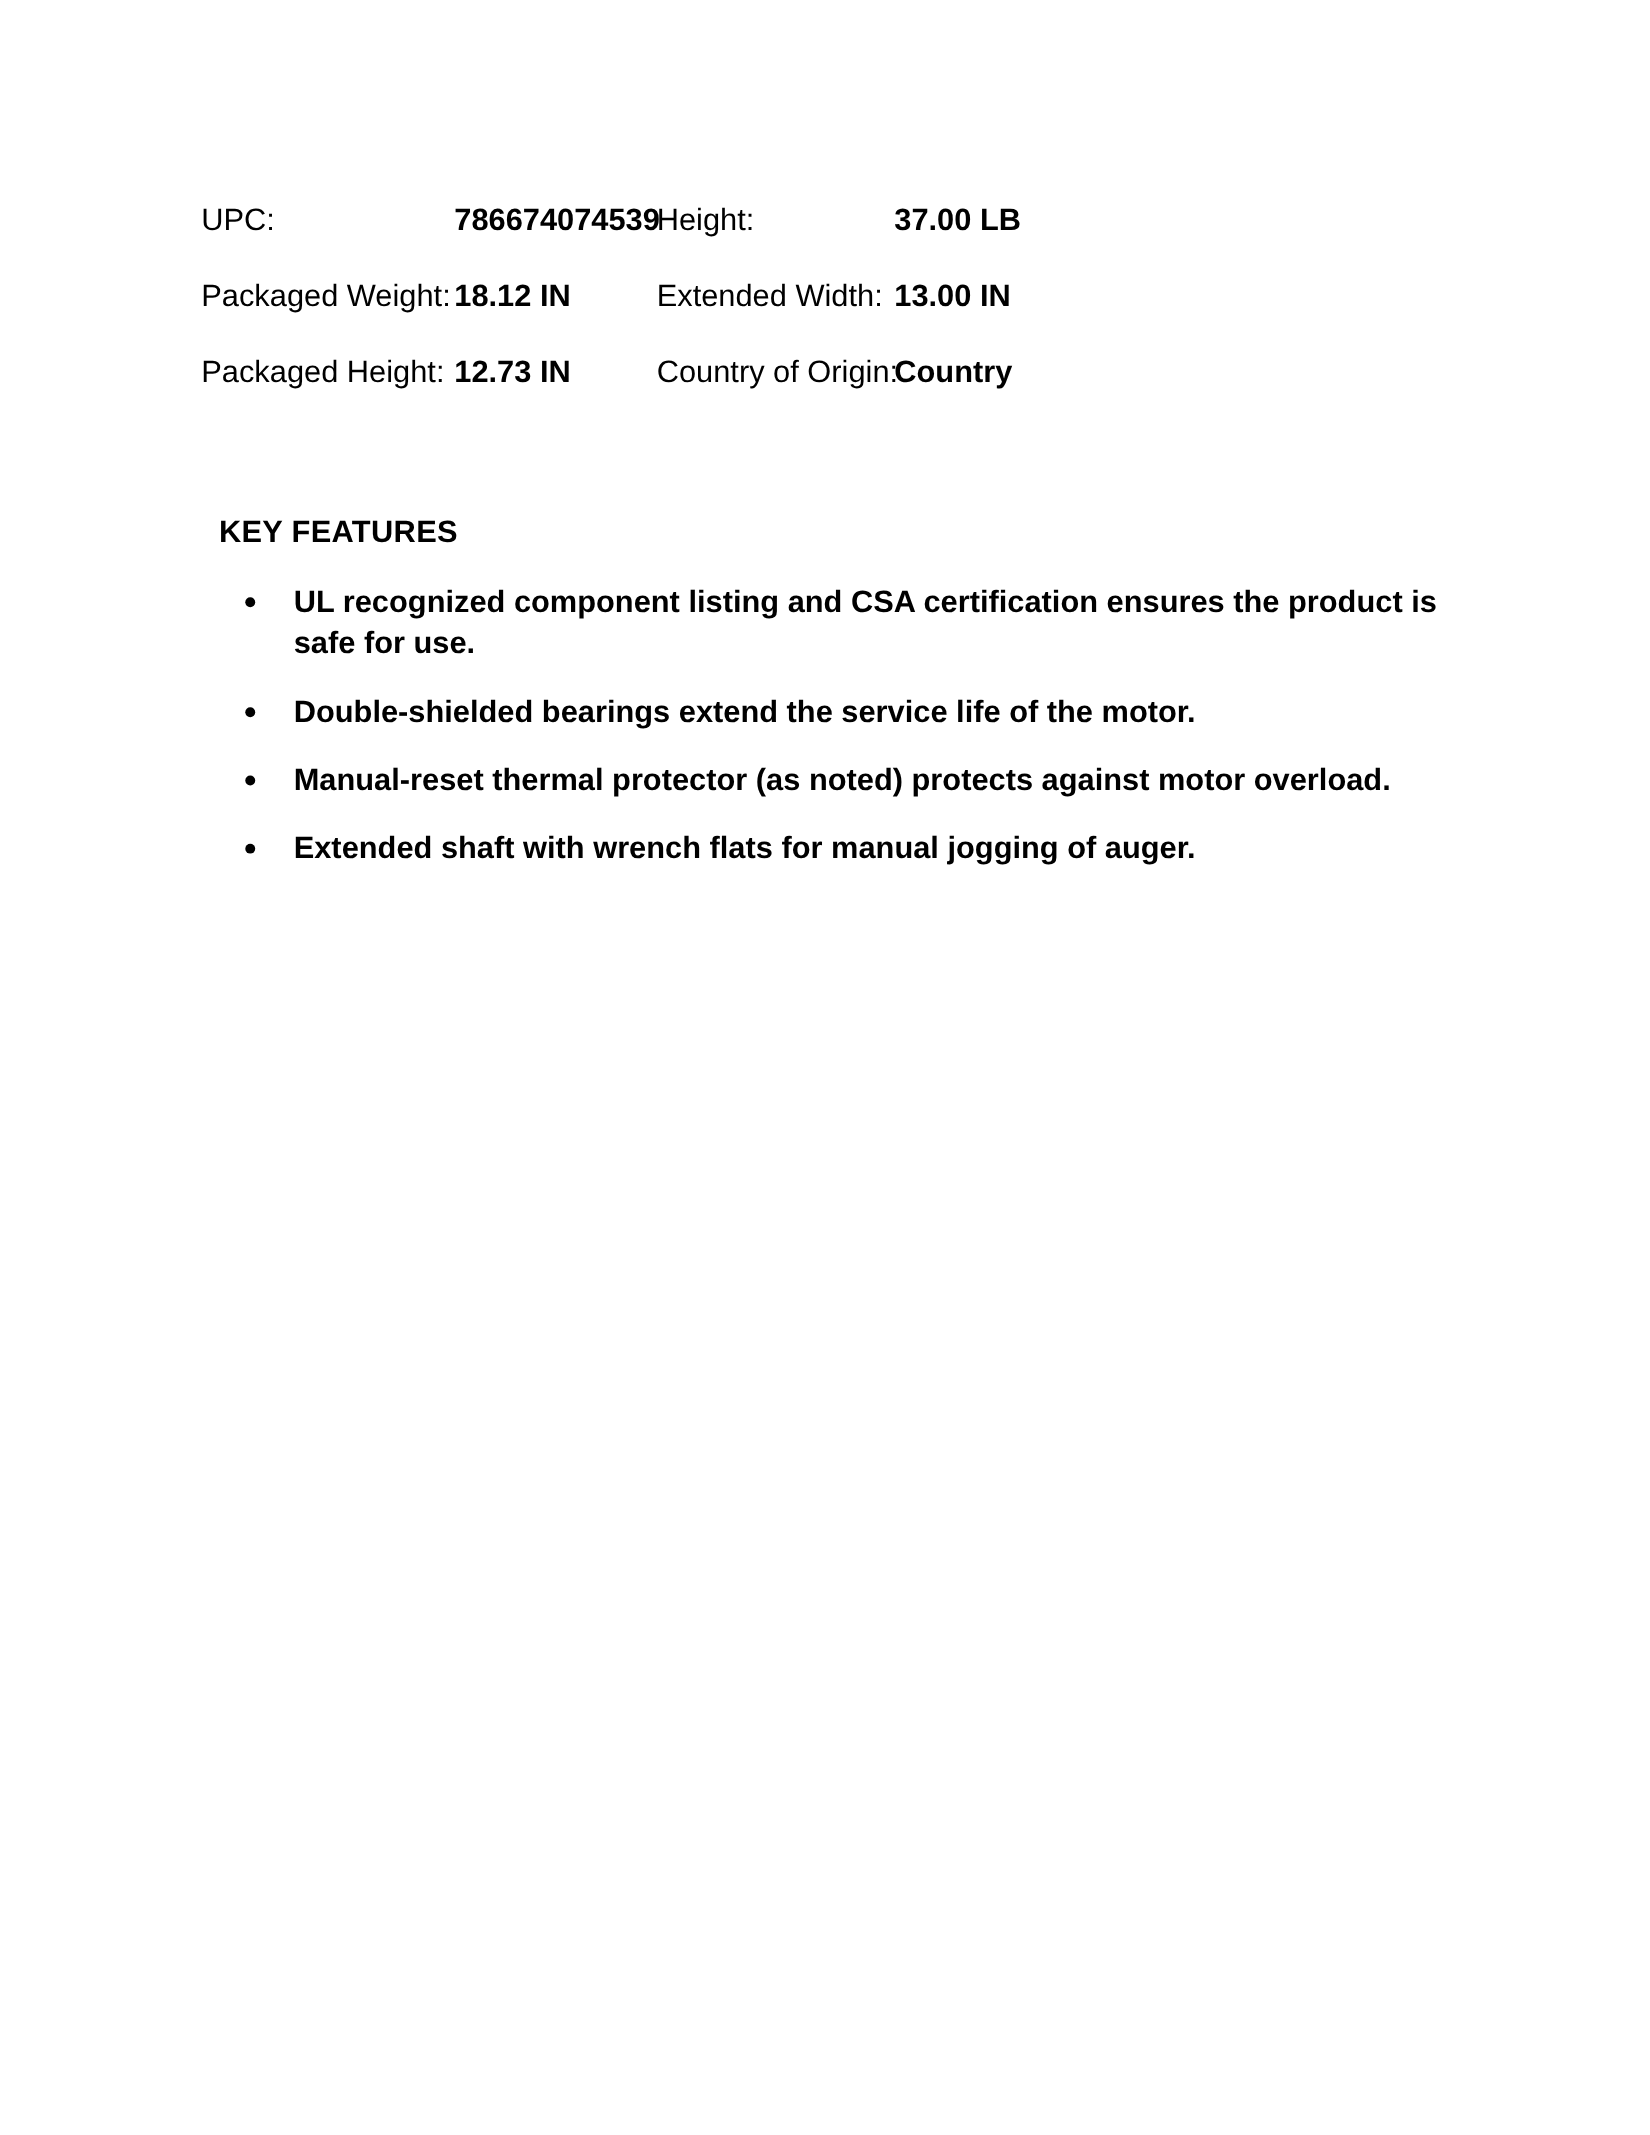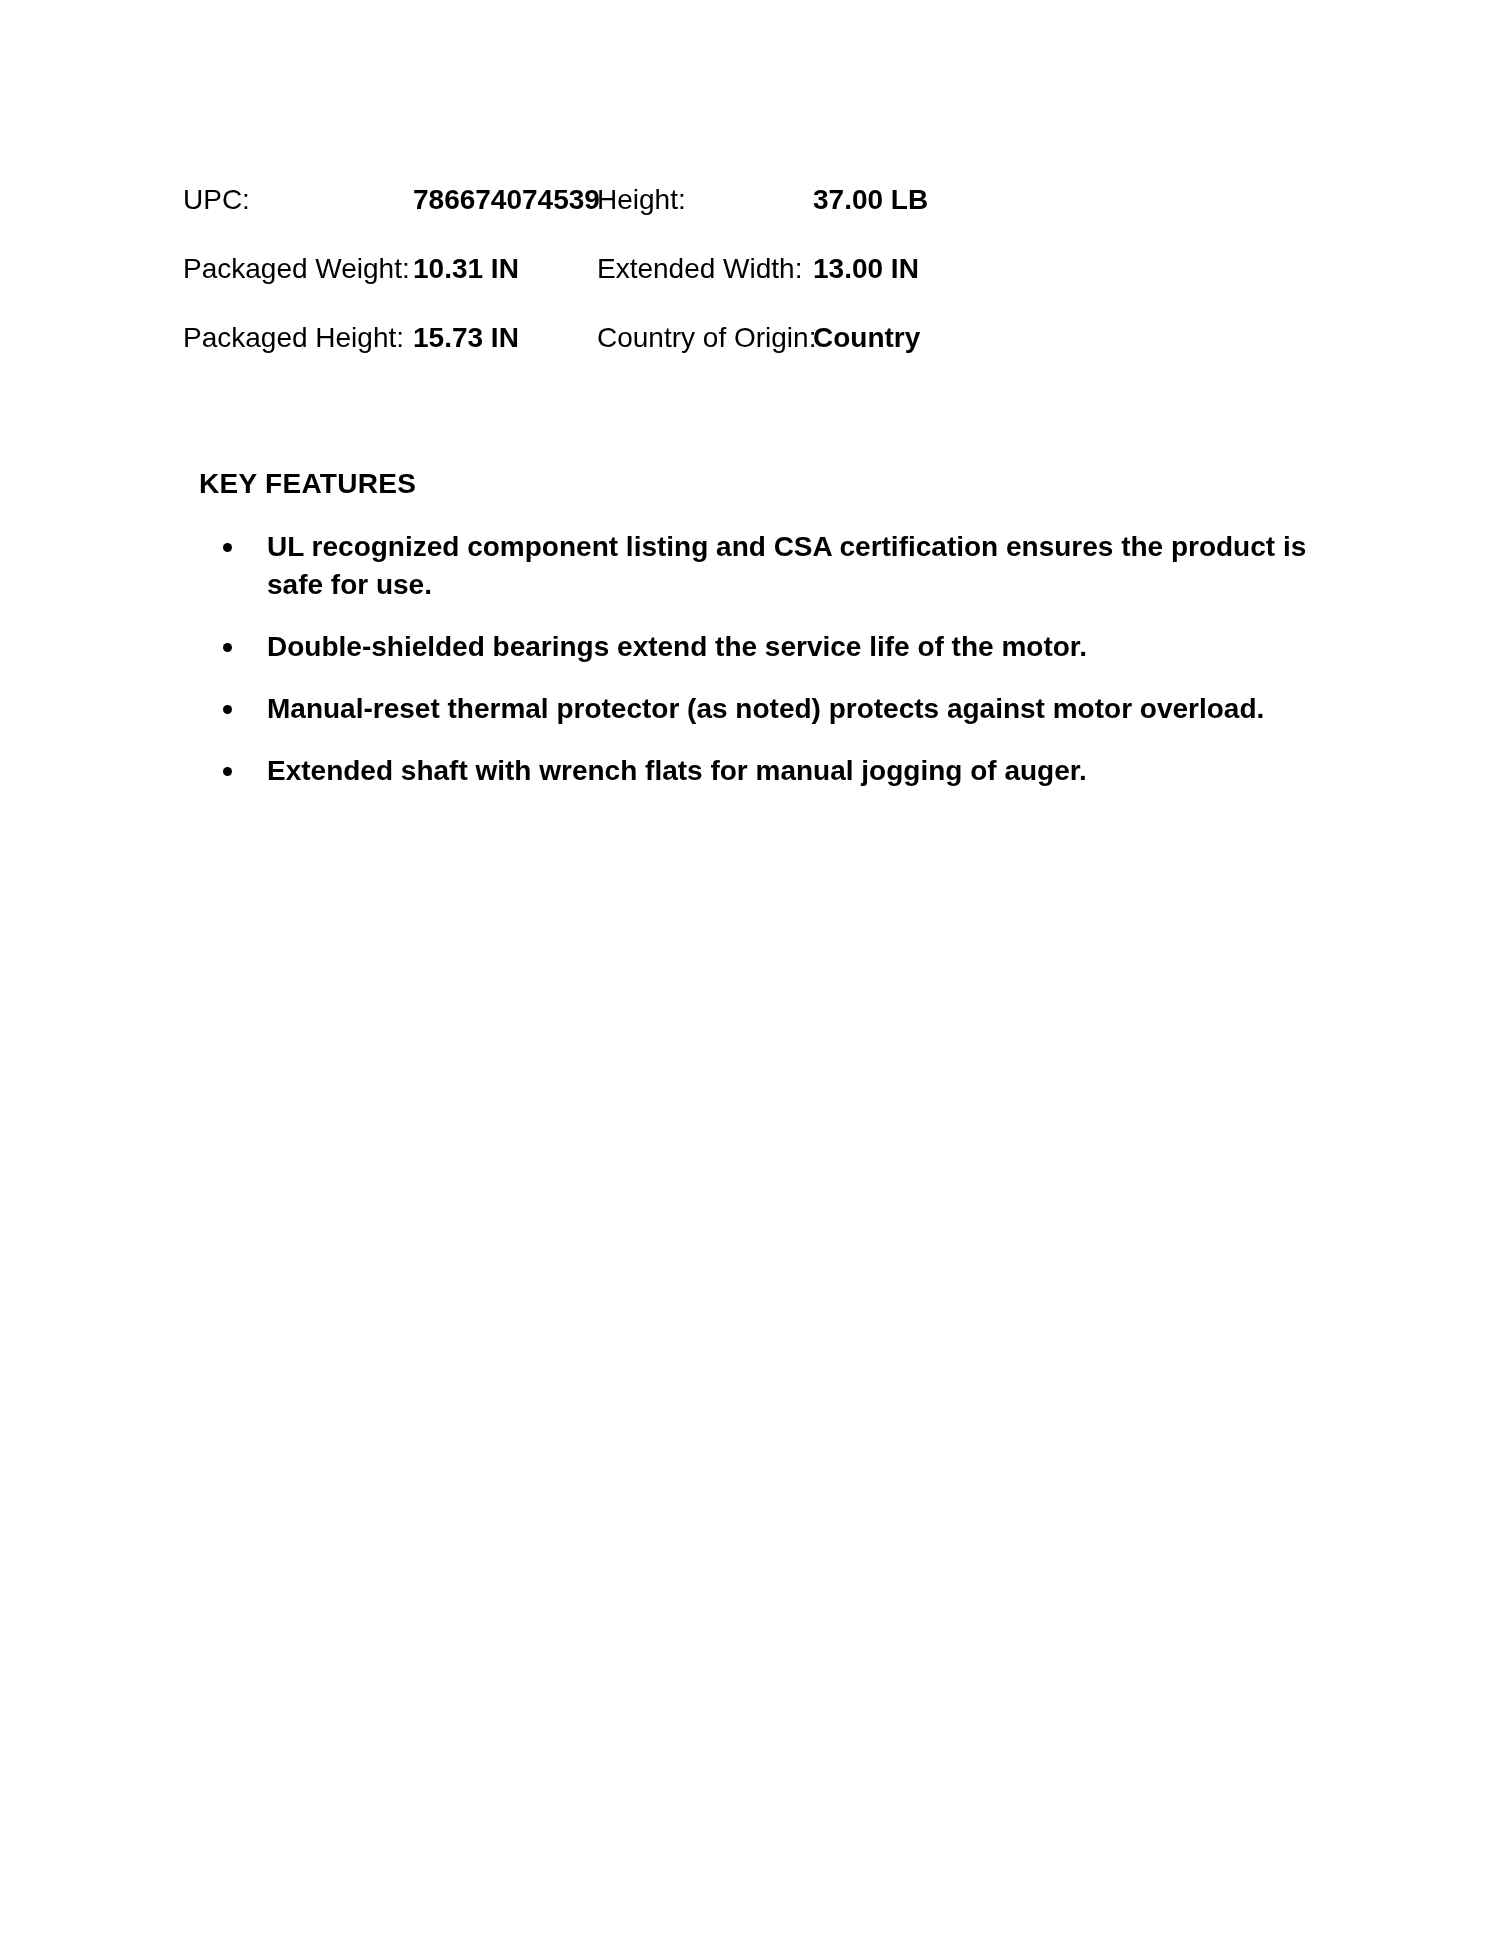--- a/index.html
+++ b/index.html
@@ -78,26 +78,26 @@
 <body>
 
 <div class="specs">
 
   <span class="spec-label">UPC:</span>
   <span class="spec-value">786674074539</span>
   <span class="spec-label">Height:</span>
   <span class="spec-value">37.00 LB</span>
 
   <span class="spec-label">Packaged Weight:</span>
-  <span class="spec-value">10.31 IN</span>
+  <span class="spec-value">18.12 IN</span>
   <span class="spec-label">Extended Width:</span>
   <span class="spec-value">13.00 IN</span>
 
   <span class="spec-label">Packaged Height:</span>
-  <span class="spec-value">15.73 IN</span>
+  <span class="spec-value">12.73 IN</span>
   <span class="spec-label">Country of Origin:</span>
   <span class="spec-value">Country</span>
 </div>
 
 <div class="features">
   <h2 class="features-heading">KEY FEATURES</h2>
   <ul class="features-list">
     <li class="feature-item">UL recognized component listing and CSA certification ensures the product is safe for use.</li>
     <li class="feature-item">Double-shielded bearings extend the service life of the motor.</li>
     <li class="feature-item">Manual-reset thermal protector (as noted) protects against motor overload.</li>

